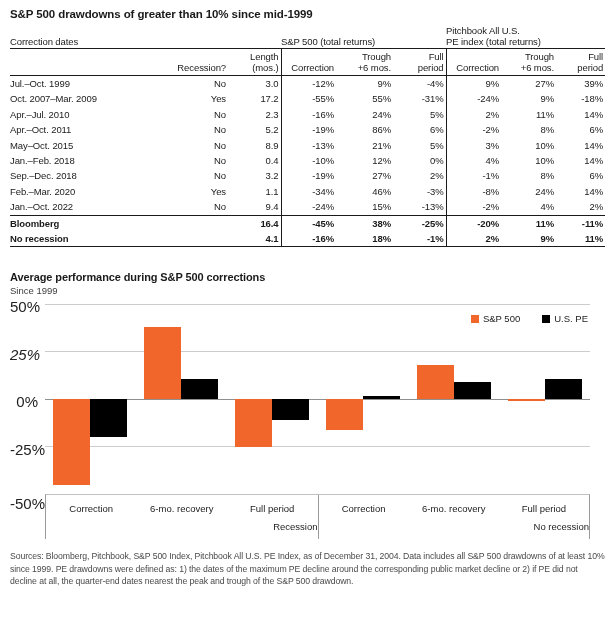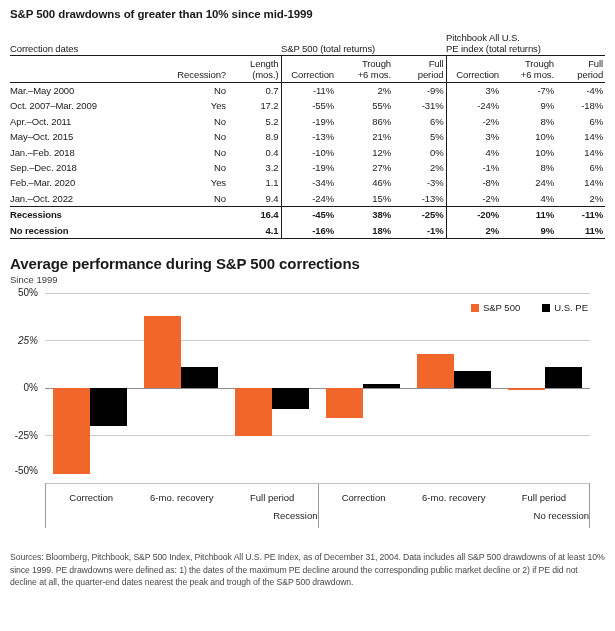--- a/index.html
+++ b/index.html
@@ -3,60 +3,60 @@
 <meta charset="utf-8">
 <style>
   * { margin:0; padding:0; box-sizing:border-box; }
   html,body { background:#ffffff; }
   body {
     width:615px; height:631px; overflow:hidden;
     font-family:"Liberation Sans", sans-serif;
     color:#1a1a1a; position:relative;
     padding:8px 10px 0 10px;
   }
-  .page-title { font-size:11.5px; font-weight:bold; letter-spacing:-0.1px; margin-bottom:12px; }
+  .page-title { font-size:11.5px; font-weight:bold; letter-spacing:-0.1px; margin-bottom:5px; }
 
   
   table.dd { border-collapse:collapse; table-layout:fixed; width:595px; font-size:9.5px; letter-spacing:-0.1px; }
   table.dd th, table.dd td { font-weight:normal; padding:0 2px 0 0; vertical-align:bottom; }
   thead th { font-weight:bold; }
   tr.grp th { border-bottom:1px solid #1a1a1a; padding-bottom:1px; line-height:11px; }
   tr.sub th { border-bottom:1px solid #1a1a1a; padding-bottom:2px; padding-top:2px; line-height:11px; }
   tbody td { line-height:15.4px; vertical-align:middle; }
   .al { text-align:left; }
   .ac { text-align:right; }
   .ar { text-align:right; }
   .vr { border-left:1px solid #1a1a1a; }
   tbody.sum td { font-weight:bold; }
   tbody.sum tr:first-child td { border-top:1px solid #1a1a1a; }
   tbody.sum tr:last-child td  { border-bottom:1px solid #1a1a1a; }
 
   
-  .chart-title { font-size:15px; font-weight:bold; letter-spacing:-0.1px; margin-top:16px; }
+  .chart-title { font-size:11px; font-weight:bold; letter-spacing:-0.1px; margin-top:24px; }
   .chart-subtitle { font-size:9.5px; color:#3c3c3c; margin-top:2px; margin-bottom:8px; }
   .chart-wrap { position:relative; width:595px; height:238px; }
   .plot { position:absolute; left:35px; top:0; width:545px; height:190px; }
   .gridline { position:absolute; left:0; width:100%; height:1px; background:#cccccc; }
   .gridline.zero { background:#8f8f8f; }
-  .ytick { position:absolute; left:0; width:28px; text-align:right; font-size:10px; color:#222; }
+  .ytick { position:absolute; left:0; width:28px; text-align:right; font-size:15px; color:#222; }
   .bar { position:absolute; }
   .legend { position:absolute; top:9px; right:2px; display:flex; gap:22px; font-size:9.5px; color:#222; align-items:center; }
   .legend-item { display:flex; align-items:center; gap:4px; }
   .swatch { width:8px; height:8px; display:inline-block; }
   .xaxis { position:absolute; left:35px; top:190px; width:545px; height:45px;
            border-left:1px solid #9a9a9a; border-right:1px solid #9a9a9a; border-top:1px solid #c2c2c2;
            display:flex; }
   .xhalf { width:50%; position:relative; }
   .xhalf.second { border-left:1px solid #9a9a9a; }
   .xcats { display:flex; padding-top:8px; }
   .xcat { width:33.333%; text-align:center; font-size:9.5px; color:#222; }
   .xgroup { text-align:right; font-size:9.5px; color:#222; padding-top:7px; }
 
   
-  .source { width:595px; font-size:8.7px; line-height:12.5px; color:#4a4a4a; margin-top:20px; letter-spacing:-0.1px; }
+  .source { width:595px; font-size:8.7px; line-height:12.5px; color:#4a4a4a; margin-top:8px; letter-spacing:-0.1px; }
 </style>
 </head>
 <body>
 
 <div class="page-title">S&amp;P 500 drawdowns of greater than 10% since mid-1999</div>
 
 <table class="dd">
   <colgroup>
     <col style="width:160px">
       <col style="width:58px">
@@ -108,42 +108,53 @@
           <div>+6 mos.</div>
         </th>
       <th class="ar">
           <div>Full</div>
           <div>period</div>
         </th>
     </tr>
   </thead>
   <tbody>
       <tr>
-        <td class="al">Mar.–May 2000</td>
-        <td class="ac">No</td>
-        <td class="ar">0.7</td>
-        <td class="ar vr">-11%</td>
-        <td class="ar">2%</td>
-        <td class="ar">-9%</td>
-        <td class="ar vr">3%</td>
-        <td class="ar">-7%</td>
+        <td class="al">Jul.–Oct. 1999</td>
+        <td class="ac">No</td>
+        <td class="ar">3.0</td>
+        <td class="ar vr">-12%</td>
+        <td class="ar">9%</td>
         <td class="ar">-4%</td>
+        <td class="ar vr">9%</td>
+        <td class="ar">27%</td>
+        <td class="ar">39%</td>
       </tr>
       <tr>
         <td class="al">Oct. 2007–Mar. 2009</td>
         <td class="ac">Yes</td>
         <td class="ar">17.2</td>
         <td class="ar vr">-55%</td>
         <td class="ar">55%</td>
         <td class="ar">-31%</td>
         <td class="ar vr">-24%</td>
         <td class="ar">9%</td>
         <td class="ar">-18%</td>
       </tr>
       <tr>
+        <td class="al">Apr.–Jul. 2010</td>
+        <td class="ac">No</td>
+        <td class="ar">2.3</td>
+        <td class="ar vr">-16%</td>
+        <td class="ar">24%</td>
+        <td class="ar">5%</td>
+        <td class="ar vr">2%</td>
+        <td class="ar">11%</td>
+        <td class="ar">14%</td>
+      </tr>
+      <tr>
         <td class="al">Apr.–Oct. 2011</td>
         <td class="ac">No</td>
         <td class="ar">5.2</td>
         <td class="ar vr">-19%</td>
         <td class="ar">86%</td>
         <td class="ar">6%</td>
         <td class="ar vr">-2%</td>
         <td class="ar">8%</td>
         <td class="ar">6%</td>
       </tr>
@@ -198,21 +209,21 @@
         <td class="ar vr">-24%</td>
         <td class="ar">15%</td>
         <td class="ar">-13%</td>
         <td class="ar vr">-2%</td>
         <td class="ar">4%</td>
         <td class="ar">2%</td>
       </tr>
     </tbody>
   <tbody class="sum">
       <tr>
-        <td class="al">Recessions</td>
+        <td class="al">Bloomberg</td>
         <td class="ac"></td>
         <td class="ar">16.4</td>
         <td class="ar vr">-45%</td>
         <td class="ar">38%</td>
         <td class="ar">-25%</td>
         <td class="ar vr">-20%</td>
         <td class="ar">11%</td>
         <td class="ar">-11%</td>
       </tr>
       <tr>
@@ -276,16 +287,16 @@
           <div class="xcat">6-mo. recovery</div>
           <div class="xcat">Full period</div>
         </div>
         <div class="xgroup">No recession</div>
       </div>
     </div>
 <div class="ytick" style="top: -6px;">50%</div>
     <div class="ytick" style="top: 41.5px; font-style: italic;">25%</div>
     <div class="ytick" style="top: 89px;">0%</div>
     <div class="ytick" style="top: 136.5px;">-25%</div>
-    <div class="ytick" style="top: 172px;">-50%</div>
+    <div class="ytick" style="top: 191px;">-50%</div>
   </div>
 
 <div class="source">Sources: Bloomberg, Pitchbook, S&amp;P 500 Index, Pitchbook All U.S. PE Index, as of December 31, 2004. Data includes all S&amp;P 500 drawdowns of at least 10% since 1999. PE drawdowns were defined as: 1) the dates of the maximum PE decline around the corresponding public market decline or 2) if PE did not decline at all, the quarter-end dates nearest the peak and trough of the S&amp;P 500 drawdown.</div>
 
 </body></html>

